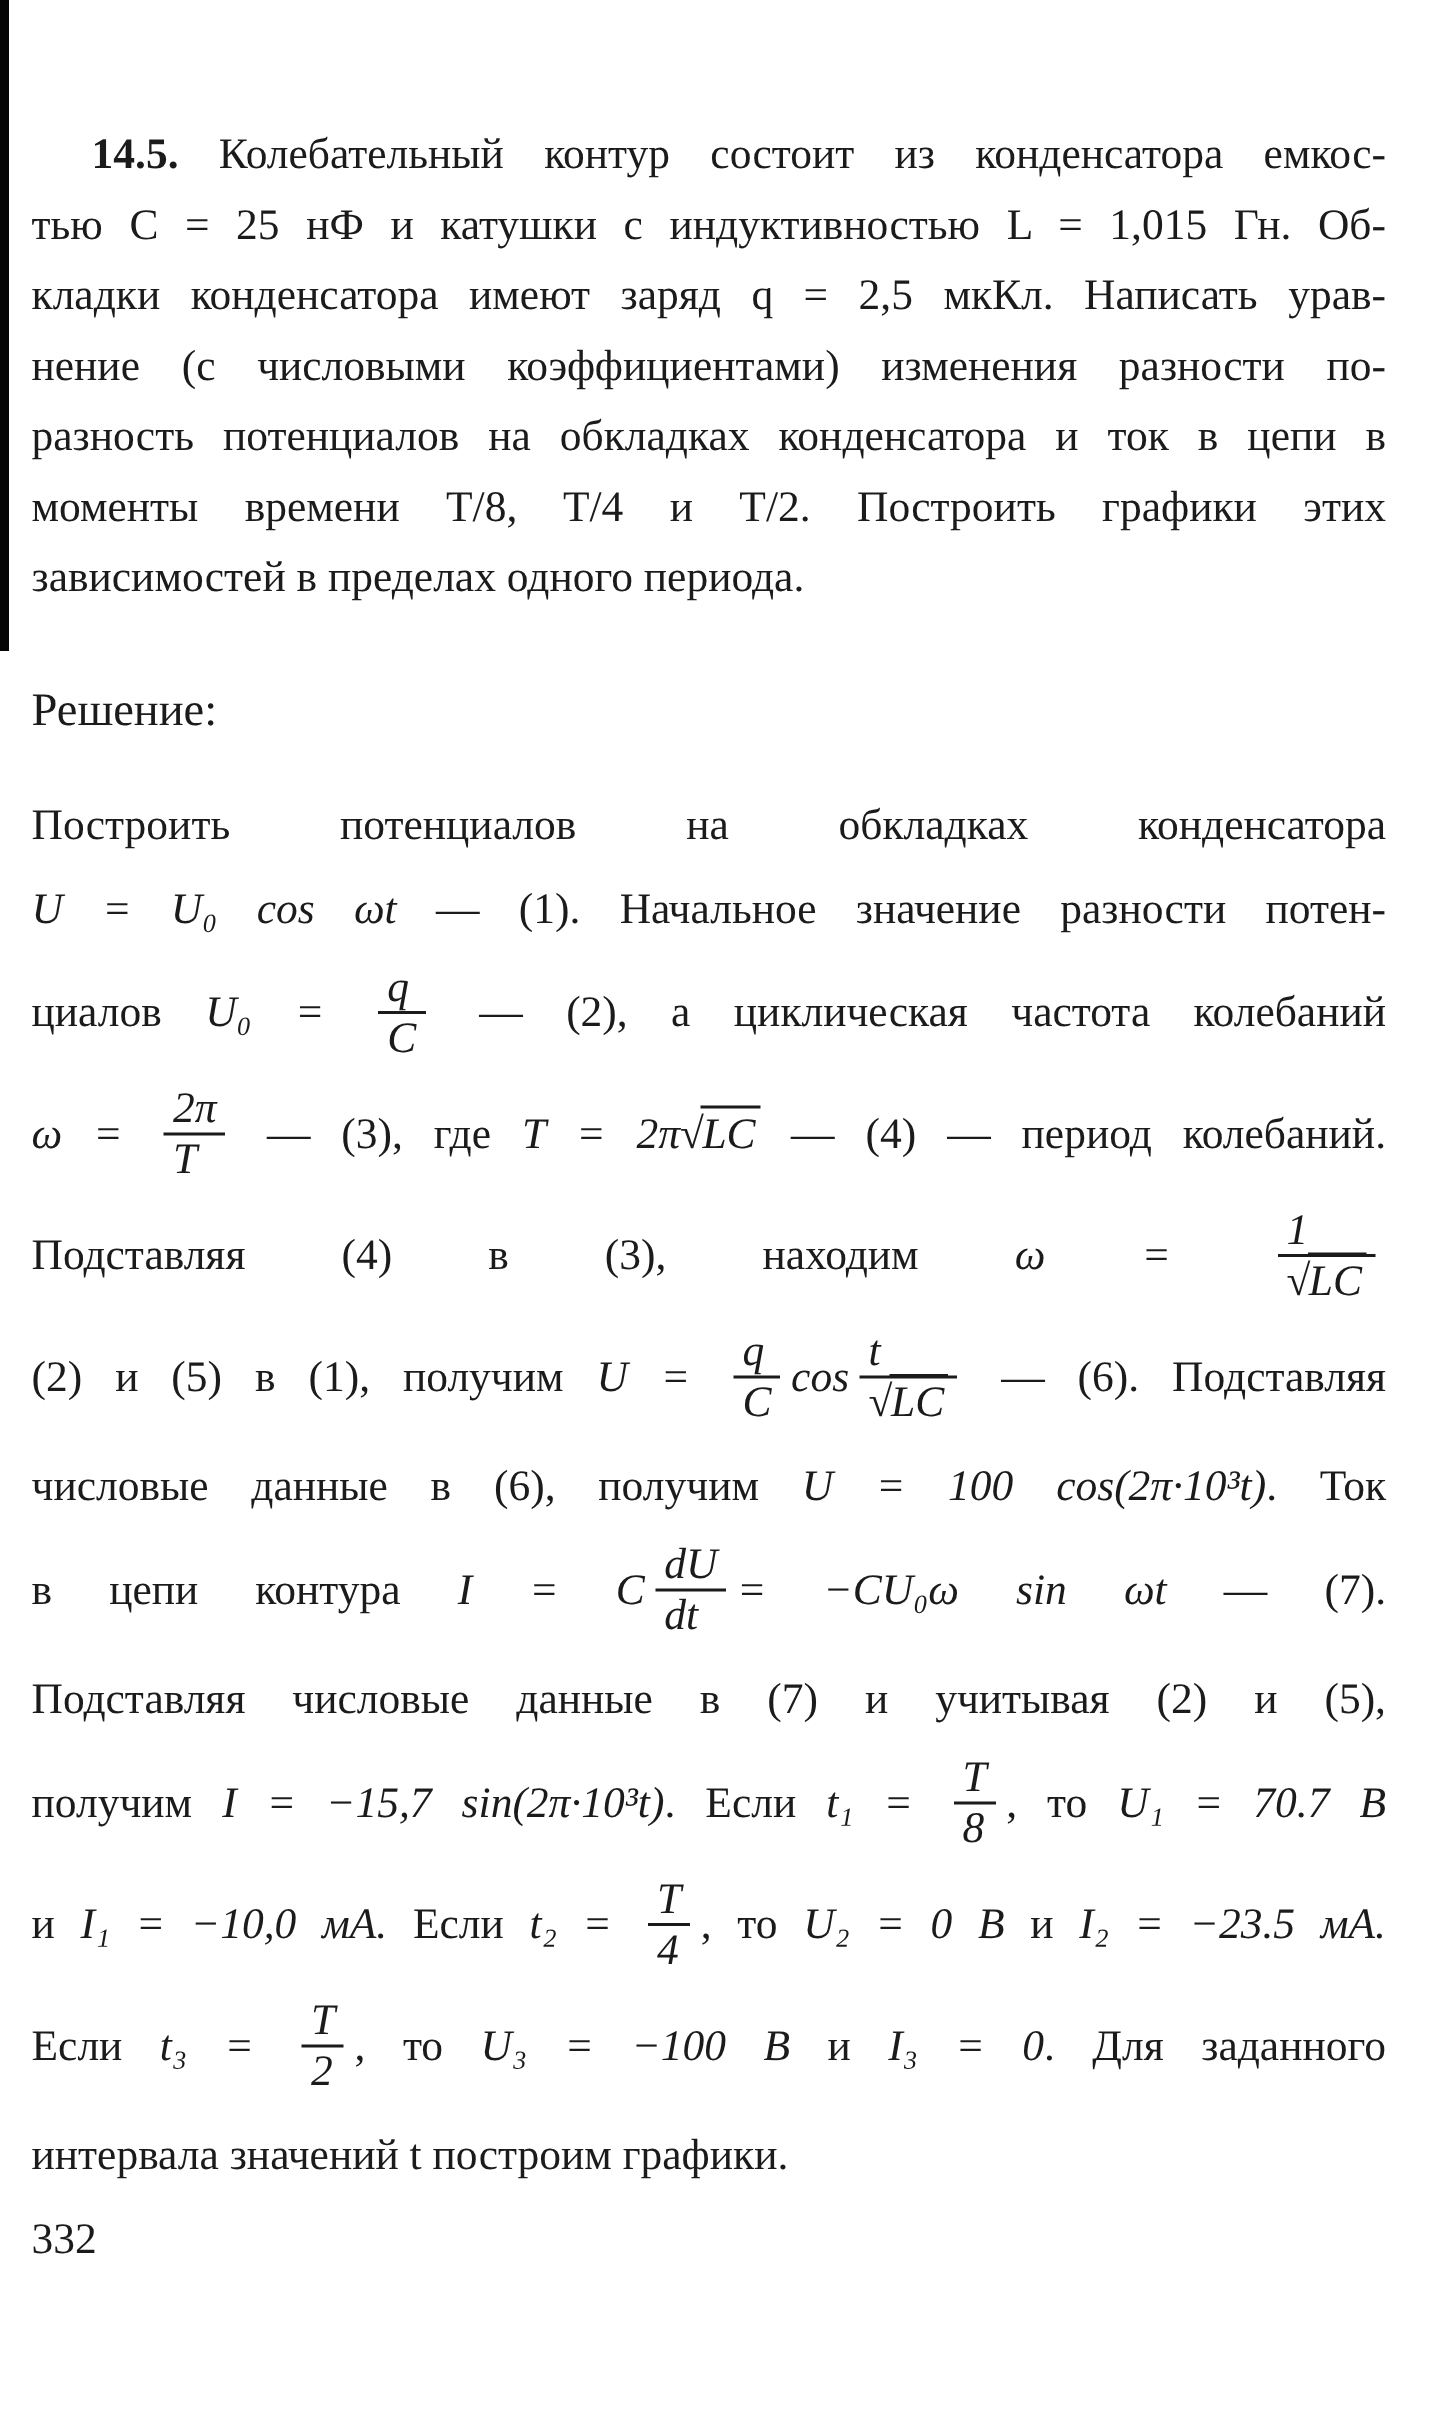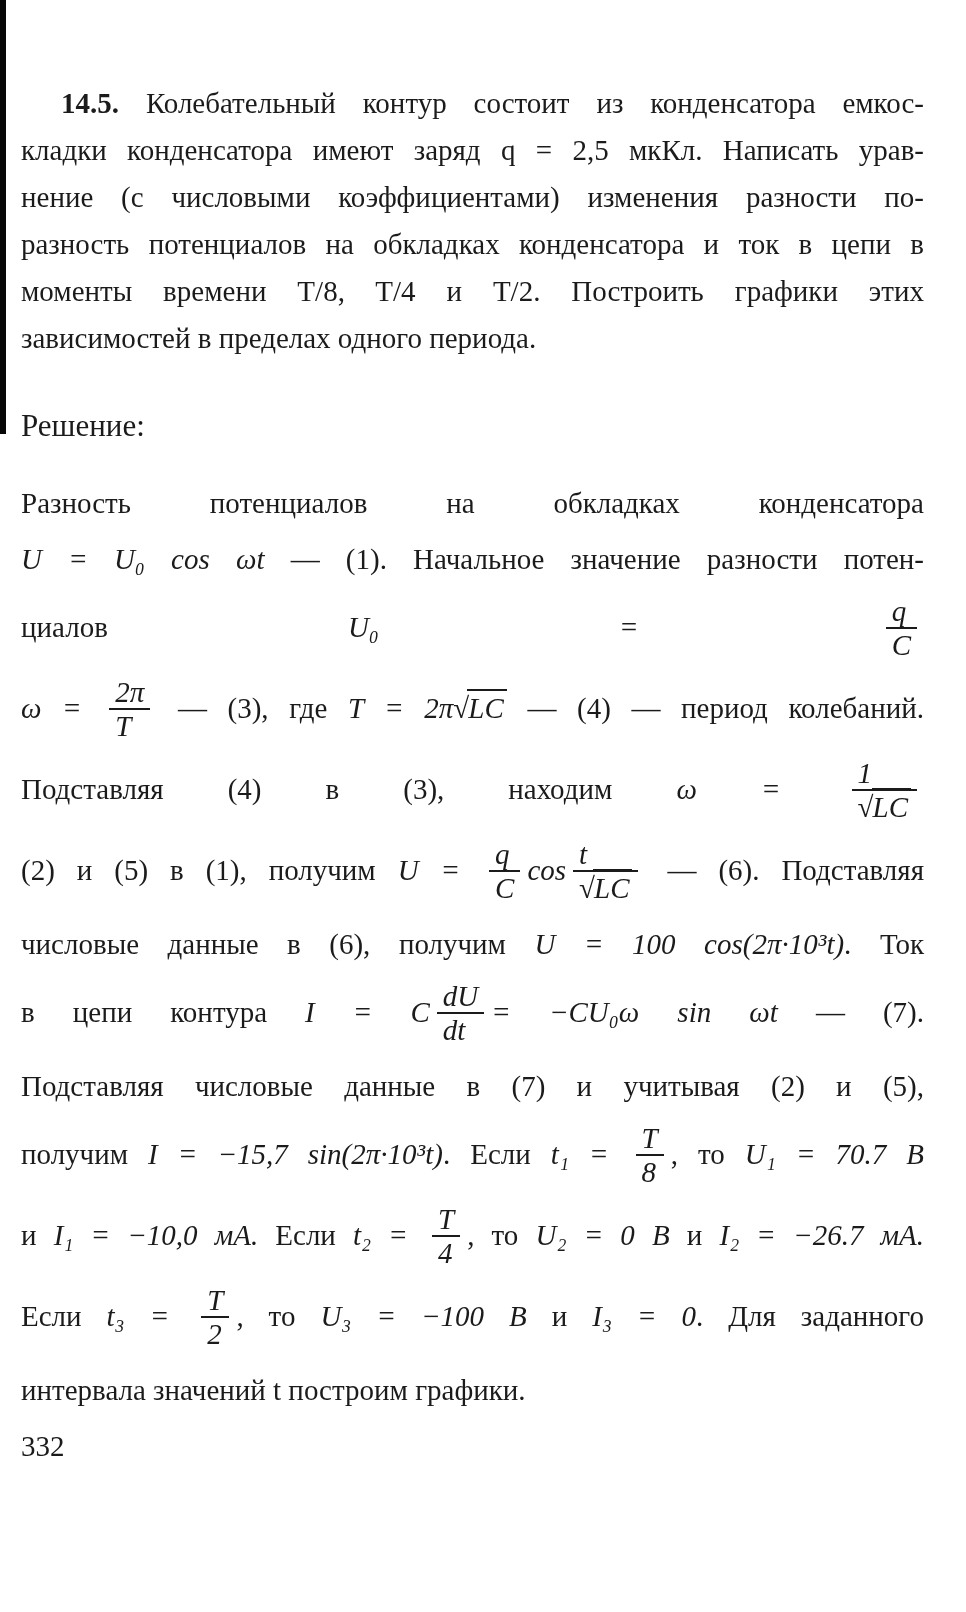--- a/index.html
+++ b/index.html
@@ -39,39 +39,40 @@
 </style>
 </head>
 <body>
 
 <div class="edge"></div>
 
 <div class="page">
 
   <section>
     <div class="line ind"><b>14.5.</b><span> Колебательный контур состоит из конденсатора емкос-</span></div>
+    <div class="line"><span>тью C = 25 нФ и катушки с индуктивностью L = 1,015 Гн. Об-</span></div>
     <div class="line"><span>кладки конденсатора имеют заряд q = 2,5 мкКл. Написать урав-</span></div>
     <div class="line"><span>нение (с числовыми коэффициентами) изменения разности по-</span></div>
     <div class="line"><span>разность потенциалов на обкладках конденсатора и ток в цепи в</span></div>
     <div class="line"><span>моменты времени T/8, T/4 и T/2. Построить графики этих</span></div>
     <div class="line ll"><span>зависимостей в пределах одного периода.</span></div>
   </section>
 
   <div class="heading">Решение:</div>
 
   <section class="sol">
 
-    <div class="line"><span>Разность потенциалов на обкладках конденсатора</span></div>
+    <div class="line"><span>Построить потенциалов на обкладках конденсатора</span></div>
 
     <div class="line"><span class="math">U = U₀ cos ωt</span><span> — (1). Начальное значение разности потен-</span></div>
 
     <div class="line fl"><span>циалов </span> <span class="math">U₀ = </span><span class="frac">
           <span class="num">q</span>
           <span class="den">C</span>
-        </span> </div>
+        </span> <span> — (2), а циклическая частота колебаний</span></div>
 
     <div class="line fl"><span class="math">ω = </span><span class="frac">
           <span class="num">2π</span>
           <span class="den">T</span>
         </span> <span> — (3), где </span> <span class="math">T = 2π</span><span class="sqrt"><span class="rad">√</span><span class="rb">LC</span></span> <span> — (4) — период колебаний.</span></div>
 
     <div class="line fl"><span>Подставляя (4) в (3), находим </span> <span class="math">ω = </span><span class="frac">
           <span class="num">1</span>
           <span class="den"><span class="sqrt"><span class="rad">√</span><span class="rb">LC</span></span></span>
         </span> </div>
@@ -94,21 +95,21 @@
     <div class="line"><span>Подставляя числовые данные в (7) и учитывая (2) и (5),</span></div>
 
     <div class="line fl"><span>получим </span> <span class="math">I = −15,7 sin(2π·10³t)</span><span>. Если </span> <span class="math">t₁ = </span><span class="frac">
           <span class="num">T</span>
           <span class="den">8</span>
         </span><span>, то </span> <span class="math">U₁ = 70.7 В</span></div>
 
     <div class="line fl"><span>и </span> <span class="math">I₁ = −10,0 мА.</span><span> Если </span> <span class="math">t₂ = </span><span class="frac">
           <span class="num">T</span>
           <span class="den">4</span>
-        </span><span>, то </span> <span class="math">U₂ = 0 В</span><span> и </span> <span class="math">I₂ = −26.7 мА.</span></div>
+        </span><span>, то </span> <span class="math">U₂ = 0 В</span><span> и </span> <span class="math">I₂ = −23.5 мА.</span></div>
 
     <div class="line fl"><span>Если </span> <span class="math">t₃ = </span><span class="frac">
           <span class="num">T</span>
           <span class="den">2</span>
         </span><span>, то </span> <span class="math">U₃ = −100 В</span><span> и </span> <span class="math">I₃ = 0</span><span>. Для заданного</span></div>
 
     <div class="line ll"><span>интервала значений t построим графики.</span></div>
 
   </section>
 

